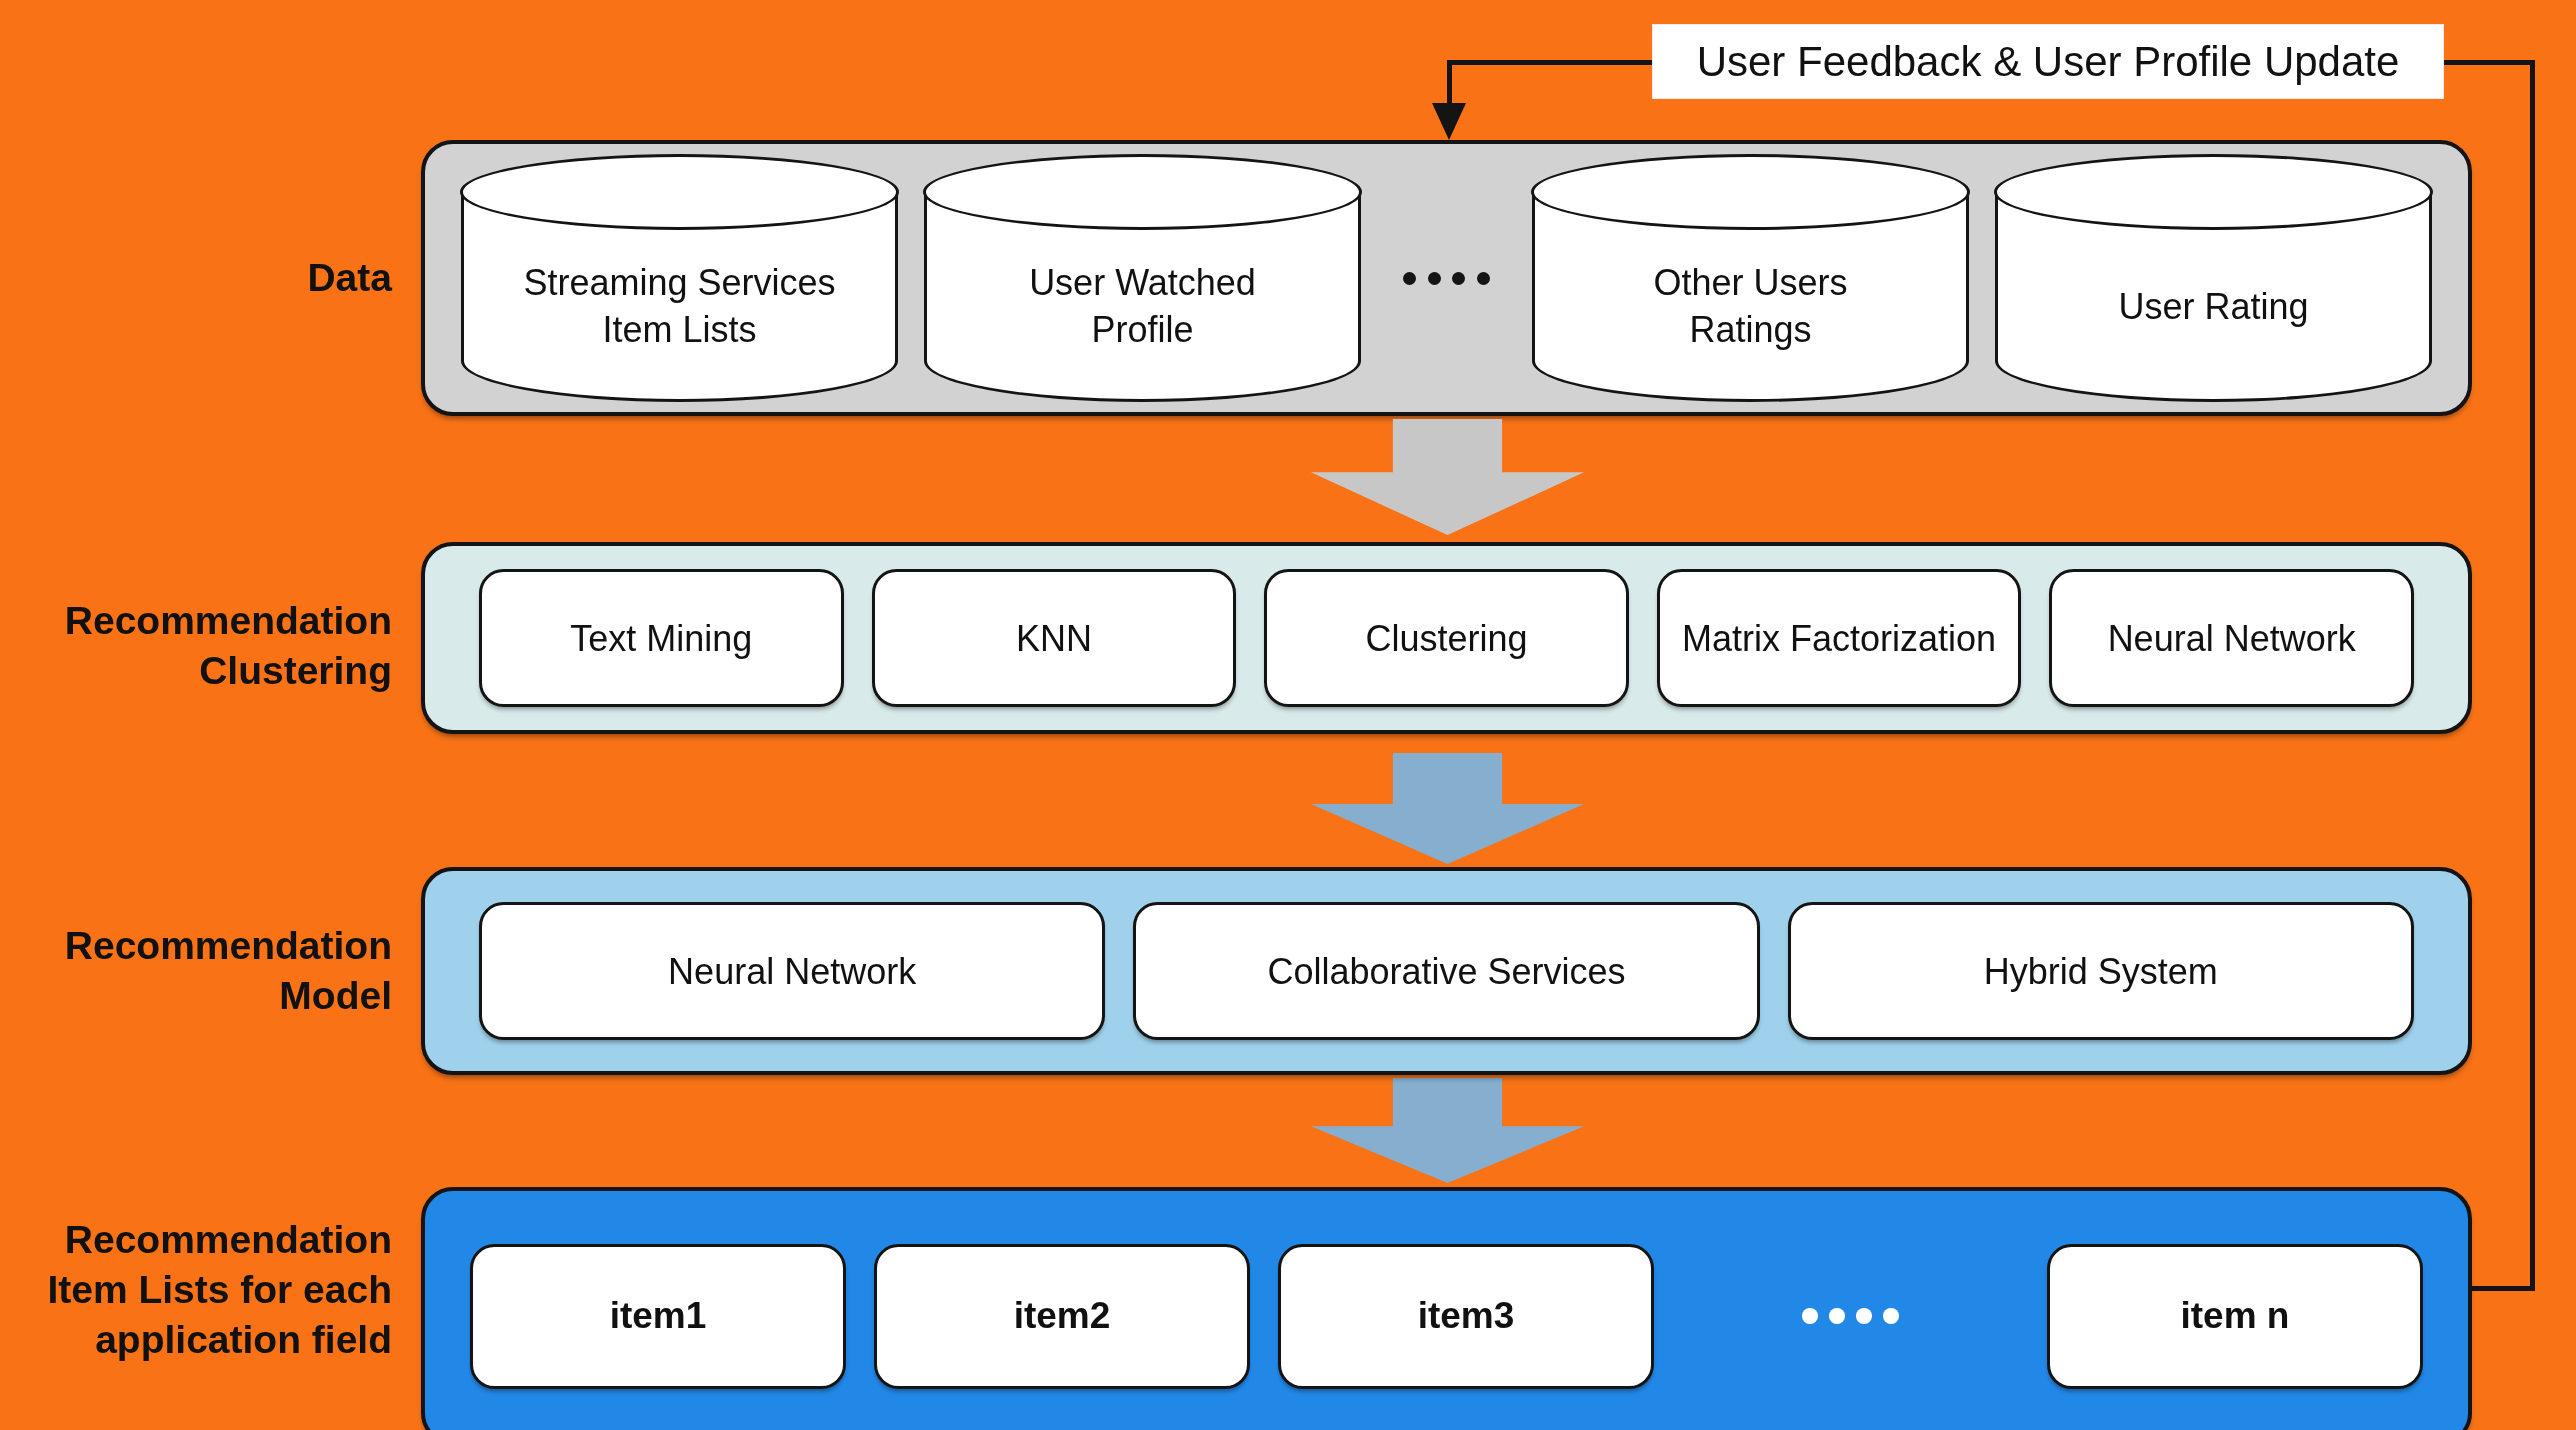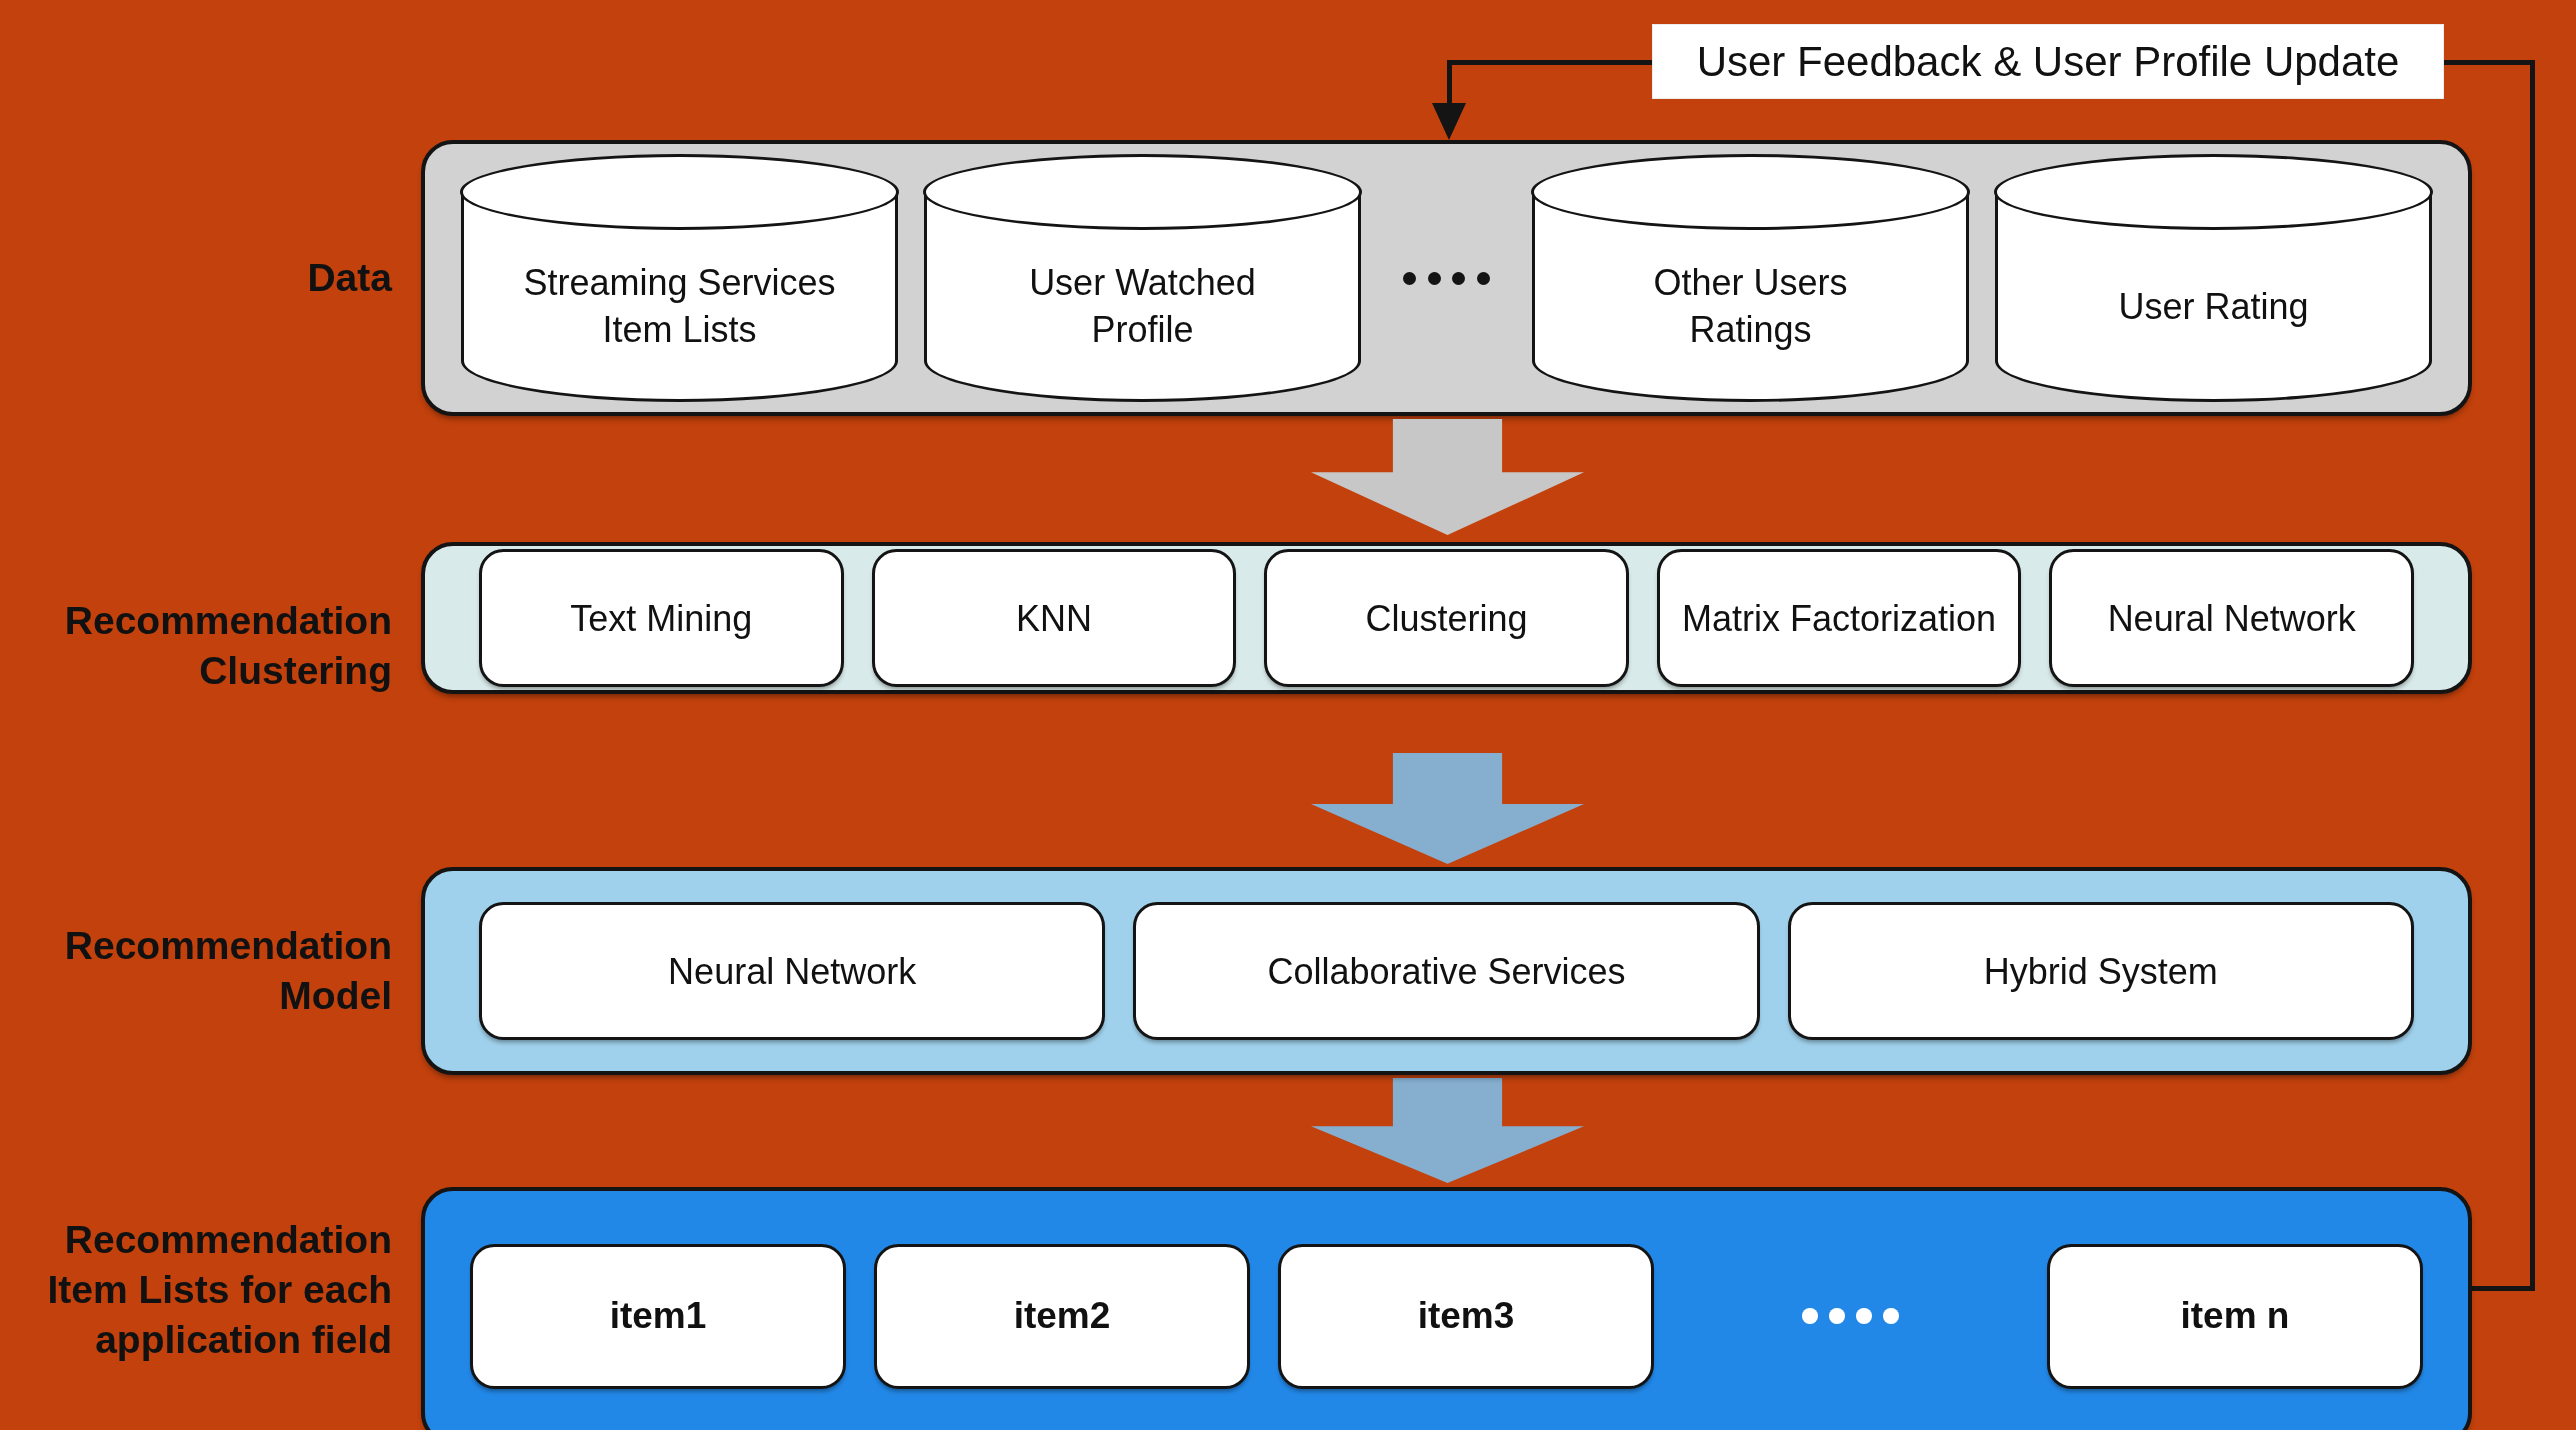--- a/index.html
+++ b/index.html
@@ -5,21 +5,21 @@
   html, body {
     margin: 0;
     padding: 0;
     background: #ffffff;
     font-family: "Liberation Sans", sans-serif;
   }
   .canvas {
     position: relative;
     width: 2576px;
     height: 1430px;
-    background: #c2410c;
+    background: #f97316;
     overflow: hidden;
   }
 
   
   .row-label {
     position: absolute;
     left: 0;
     width: 392px;
     display: flex;
     flex-direction: column;
@@ -39,21 +39,21 @@
     left: 421px;
     width: 2051px;
     border: 4.5px solid #141414;
     border-radius: 32px;
     box-sizing: border-box;
     display: flex;
     align-items: center;
     box-shadow: 0 5.1px 6.4px -3.2px rgba(0,0,0,0.45);
   }
   .data-box       { top: 140px;  height: 276px; background: #d2d2d2; gap: 26px; padding: 0 36px; }
-  .tech-box       { top: 542px;  height: 152px; background: #d9eaea; gap: 28px; padding: 0 54px; }
+  .tech-box       { top: 542px;  height: 192px; background: #d9eaea; gap: 28px; padding: 0 54px; }
   .model-box      { top: 867px; height: 208px; background: #a0d1ec; gap: 28px; padding: 0 54px; }
   .items-box      { top: 1187px; height: 258px; background: #2288e8; gap: 28px; padding: 0 45px; }
 
   
   .cylinder {
     position: relative;
     flex: 0 0 437px;
     height: 247px;
     background: #ffffff;
     border: 3.9px solid #141414;

